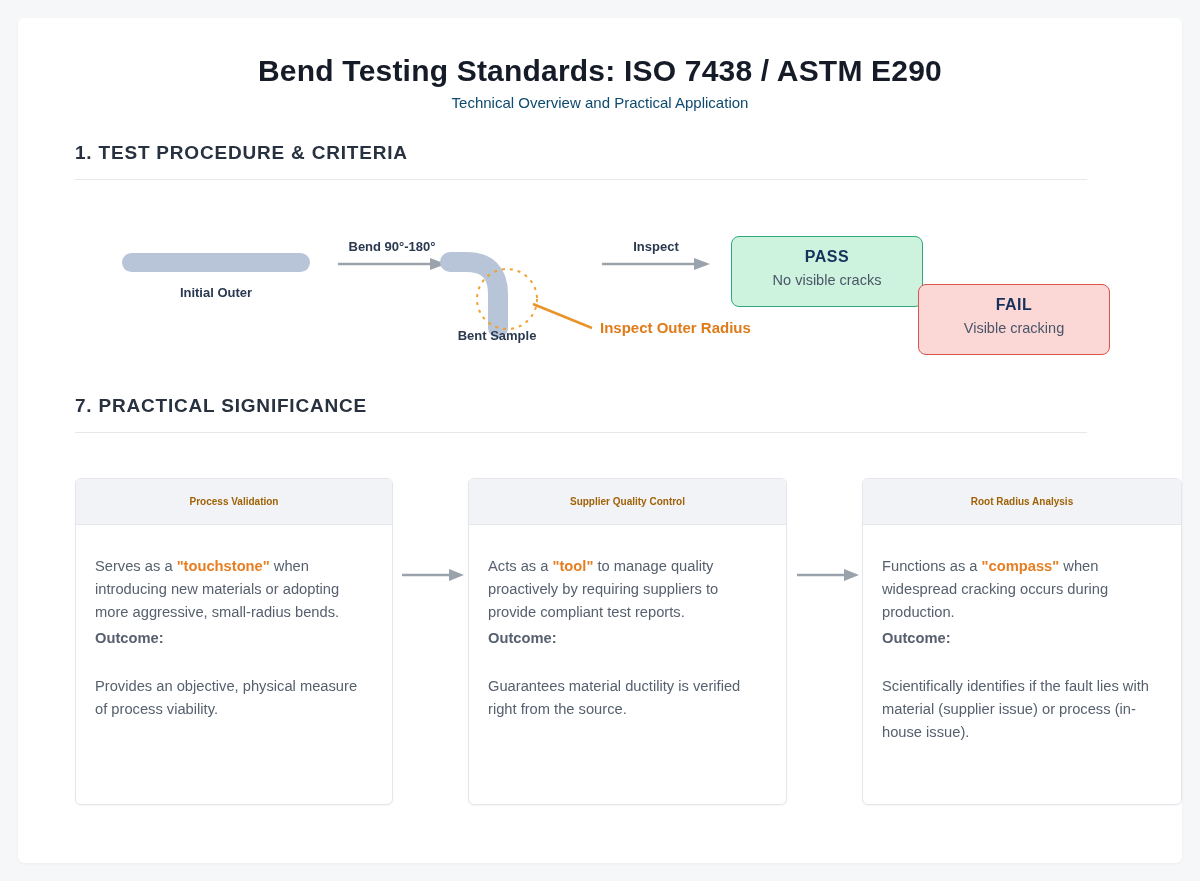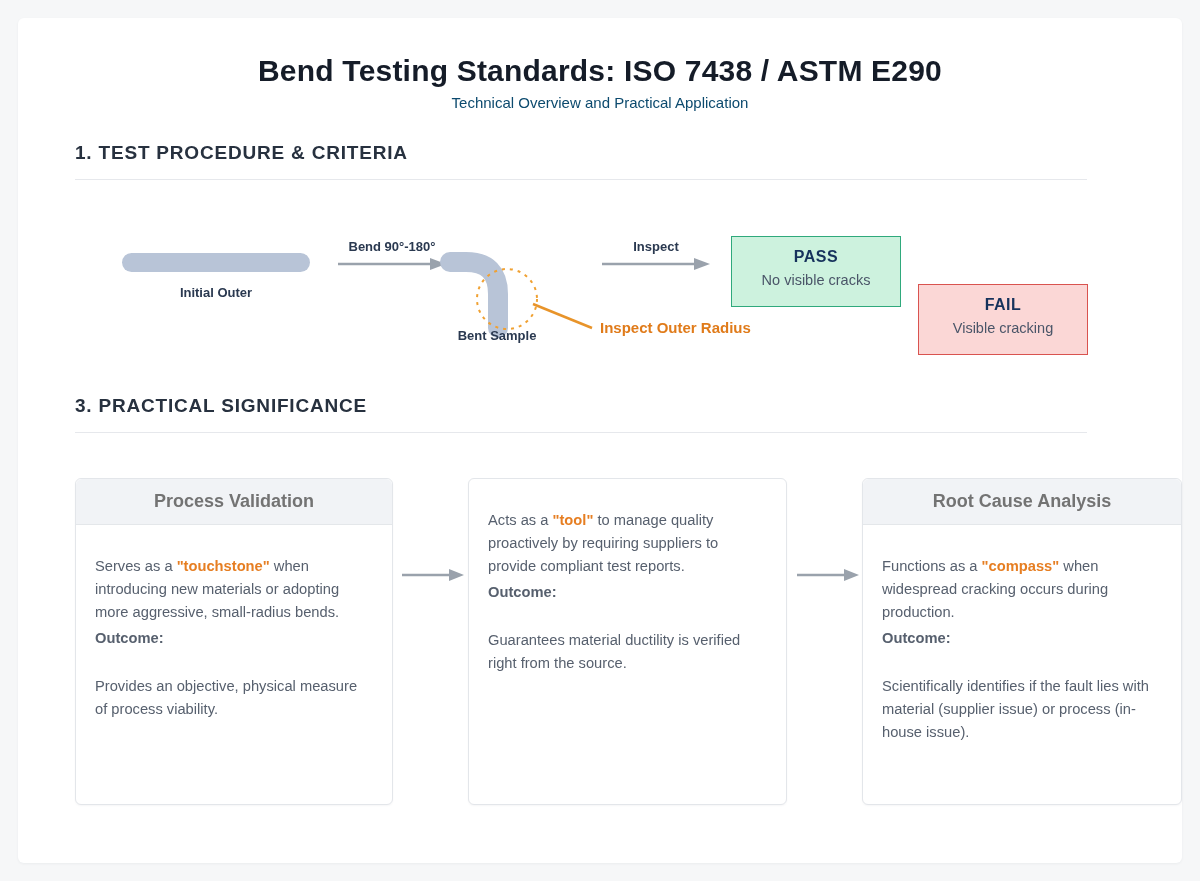--- a/index.html
+++ b/index.html
@@ -66,22 +66,22 @@
   .svg-bend-arrow    { left: 318px; top: 238px; }
   .svg-inspect-arrow { left: 582px; top: 238px; }
   .svg-elbow { left: 414px; top: 222px; }
   .callout-label {
     left: 582px; top: 301px; width: 220px;
     font-size: 15px; font-weight: 700;
     color: #e07b1a;
   }
 
   .result-box {
-    top: 218px; width: 170px; height: 71px;
-    border-radius: 0;
+    top: 218px; width: 192px; height: 71px;
+    border-radius: 8px;
     text-align: center;
     padding-top: 11px;
   }
   .pass-box { left: 713px; background: #cdf2de; border: 1.5px solid #2fa97c; }
   .fail-box { left: 900px; background: #fbd7d6; border: 1.5px solid #d9534f; margin-top: 48px; }
   .result-title { font-size: 16px; font-weight: 700; color: #16325c; letter-spacing: 0.5px; }
   .result-text  { font-size: 14.5px; color: #4a5568; margin-top: 6px; }
 
   
   .card {
@@ -94,21 +94,21 @@
   .card1 { left: 57px;  width: 318px; }
   .card2 { left: 450px; width: 319px; }
   .card3 { left: 844px; width: 320px; }
   .card-header {
     height: 46px;
     background: #f1f3f6;
     border-bottom: 1px solid #e4e7ea;
     border-radius: 6px 6px 0 0;
     display: flex; align-items: center; justify-content: center;
   }
-  .card-title { font-size: 18px; font-weight: 700; color: #737373; text-align: center; }
+  .card-title { font-size: 10px; font-weight: 700; color: #a16207; text-align: center; }
   .card-body { padding: 30px 19px 0 19px; }
   .card-body p { font-size: 14.7px; line-height: 1.55; color: #57606e; }
   .desc { margin-bottom: 4px; }
   .hl { color: #e67e22; font-weight: 700; }
   .outcome-label { font-weight: 700; color: #404a57; margin-bottom: 25px; }
 
   .svg-card-arrow1 { left: 382px; top: 549px; }
   .svg-card-arrow2 { left: 777px; top: 549px; }
 </style>
 </head>
@@ -147,55 +147,58 @@
 
   <div class="abs result-box pass-box">
     <div class="result-title">PASS</div>
     <div class="result-text">No visible cracks</div>
   </div>
   <div class="abs result-box fail-box">
     <div class="result-title">FAIL</div>
     <div class="result-text">Visible cracking</div>
   </div>
 
-  <div class="abs section-heading sh2">3. PRACTICAL SIGNIFICANCE</div>
+  <div class="abs section-heading sh2">7. PRACTICAL SIGNIFICANCE</div>
   <div class="abs rule rule2"></div>
 
   <div class="abs card card1">
     <div class="card-header">
       <div class="card-title">Process Validation</div>
     </div>
     <div class="card-body">
       <p class="desc"><span>Serves as a </span><span class="hl">"touchstone"</span><span> when introducing new materials or adopting more aggressive, small-radius bends.</span></p>
       <p class="outcome-label">Outcome:</p>
       <p class="outcome-text">Provides an objective, physical measure of process viability.</p>
     </div>
   </div>
 
   <svg class="abs svg-card-arrow1" width="66" height="16">
     <line x1="2" y1="8" x2="50" y2="8" stroke="#9aa2ac" stroke-width="2.5"></line>
     <polygon points="49,2 64,8 49,14" fill="#9aa2ac"></polygon>
   </svg>
 
   <div class="abs card card2">
+    <div class="card-header">
+      <div class="card-title">Supplier Quality Control</div>
+    </div>
     <div class="card-body">
       <p class="desc"><span>Acts as a </span><span class="hl">"tool"</span><span> to manage quality proactively by requiring suppliers to provide compliant test reports.</span></p>
       <p class="outcome-label">Outcome:</p>
       <p class="outcome-text">Guarantees material ductility is verified right from the source.</p>
     </div>
   </div>
 
   <svg class="abs svg-card-arrow2" width="66" height="16">
     <line x1="2" y1="8" x2="50" y2="8" stroke="#9aa2ac" stroke-width="2.5"></line>
     <polygon points="49,2 64,8 49,14" fill="#9aa2ac"></polygon>
   </svg>
 
   <div class="abs card card3">
     <div class="card-header">
-      <div class="card-title">Root Cause Analysis</div>
+      <div class="card-title">Root Radius Analysis</div>
     </div>
     <div class="card-body">
       <p class="desc"><span>Functions as a </span><span class="hl">"compass"</span><span> when widespread cracking occurs during production.</span></p>
       <p class="outcome-label">Outcome:</p>
       <p class="outcome-text">Scientifically identifies if the fault lies with material (supplier issue) or process (in-house issue).</p>
     </div>
   </div>
 
 </div>
 

